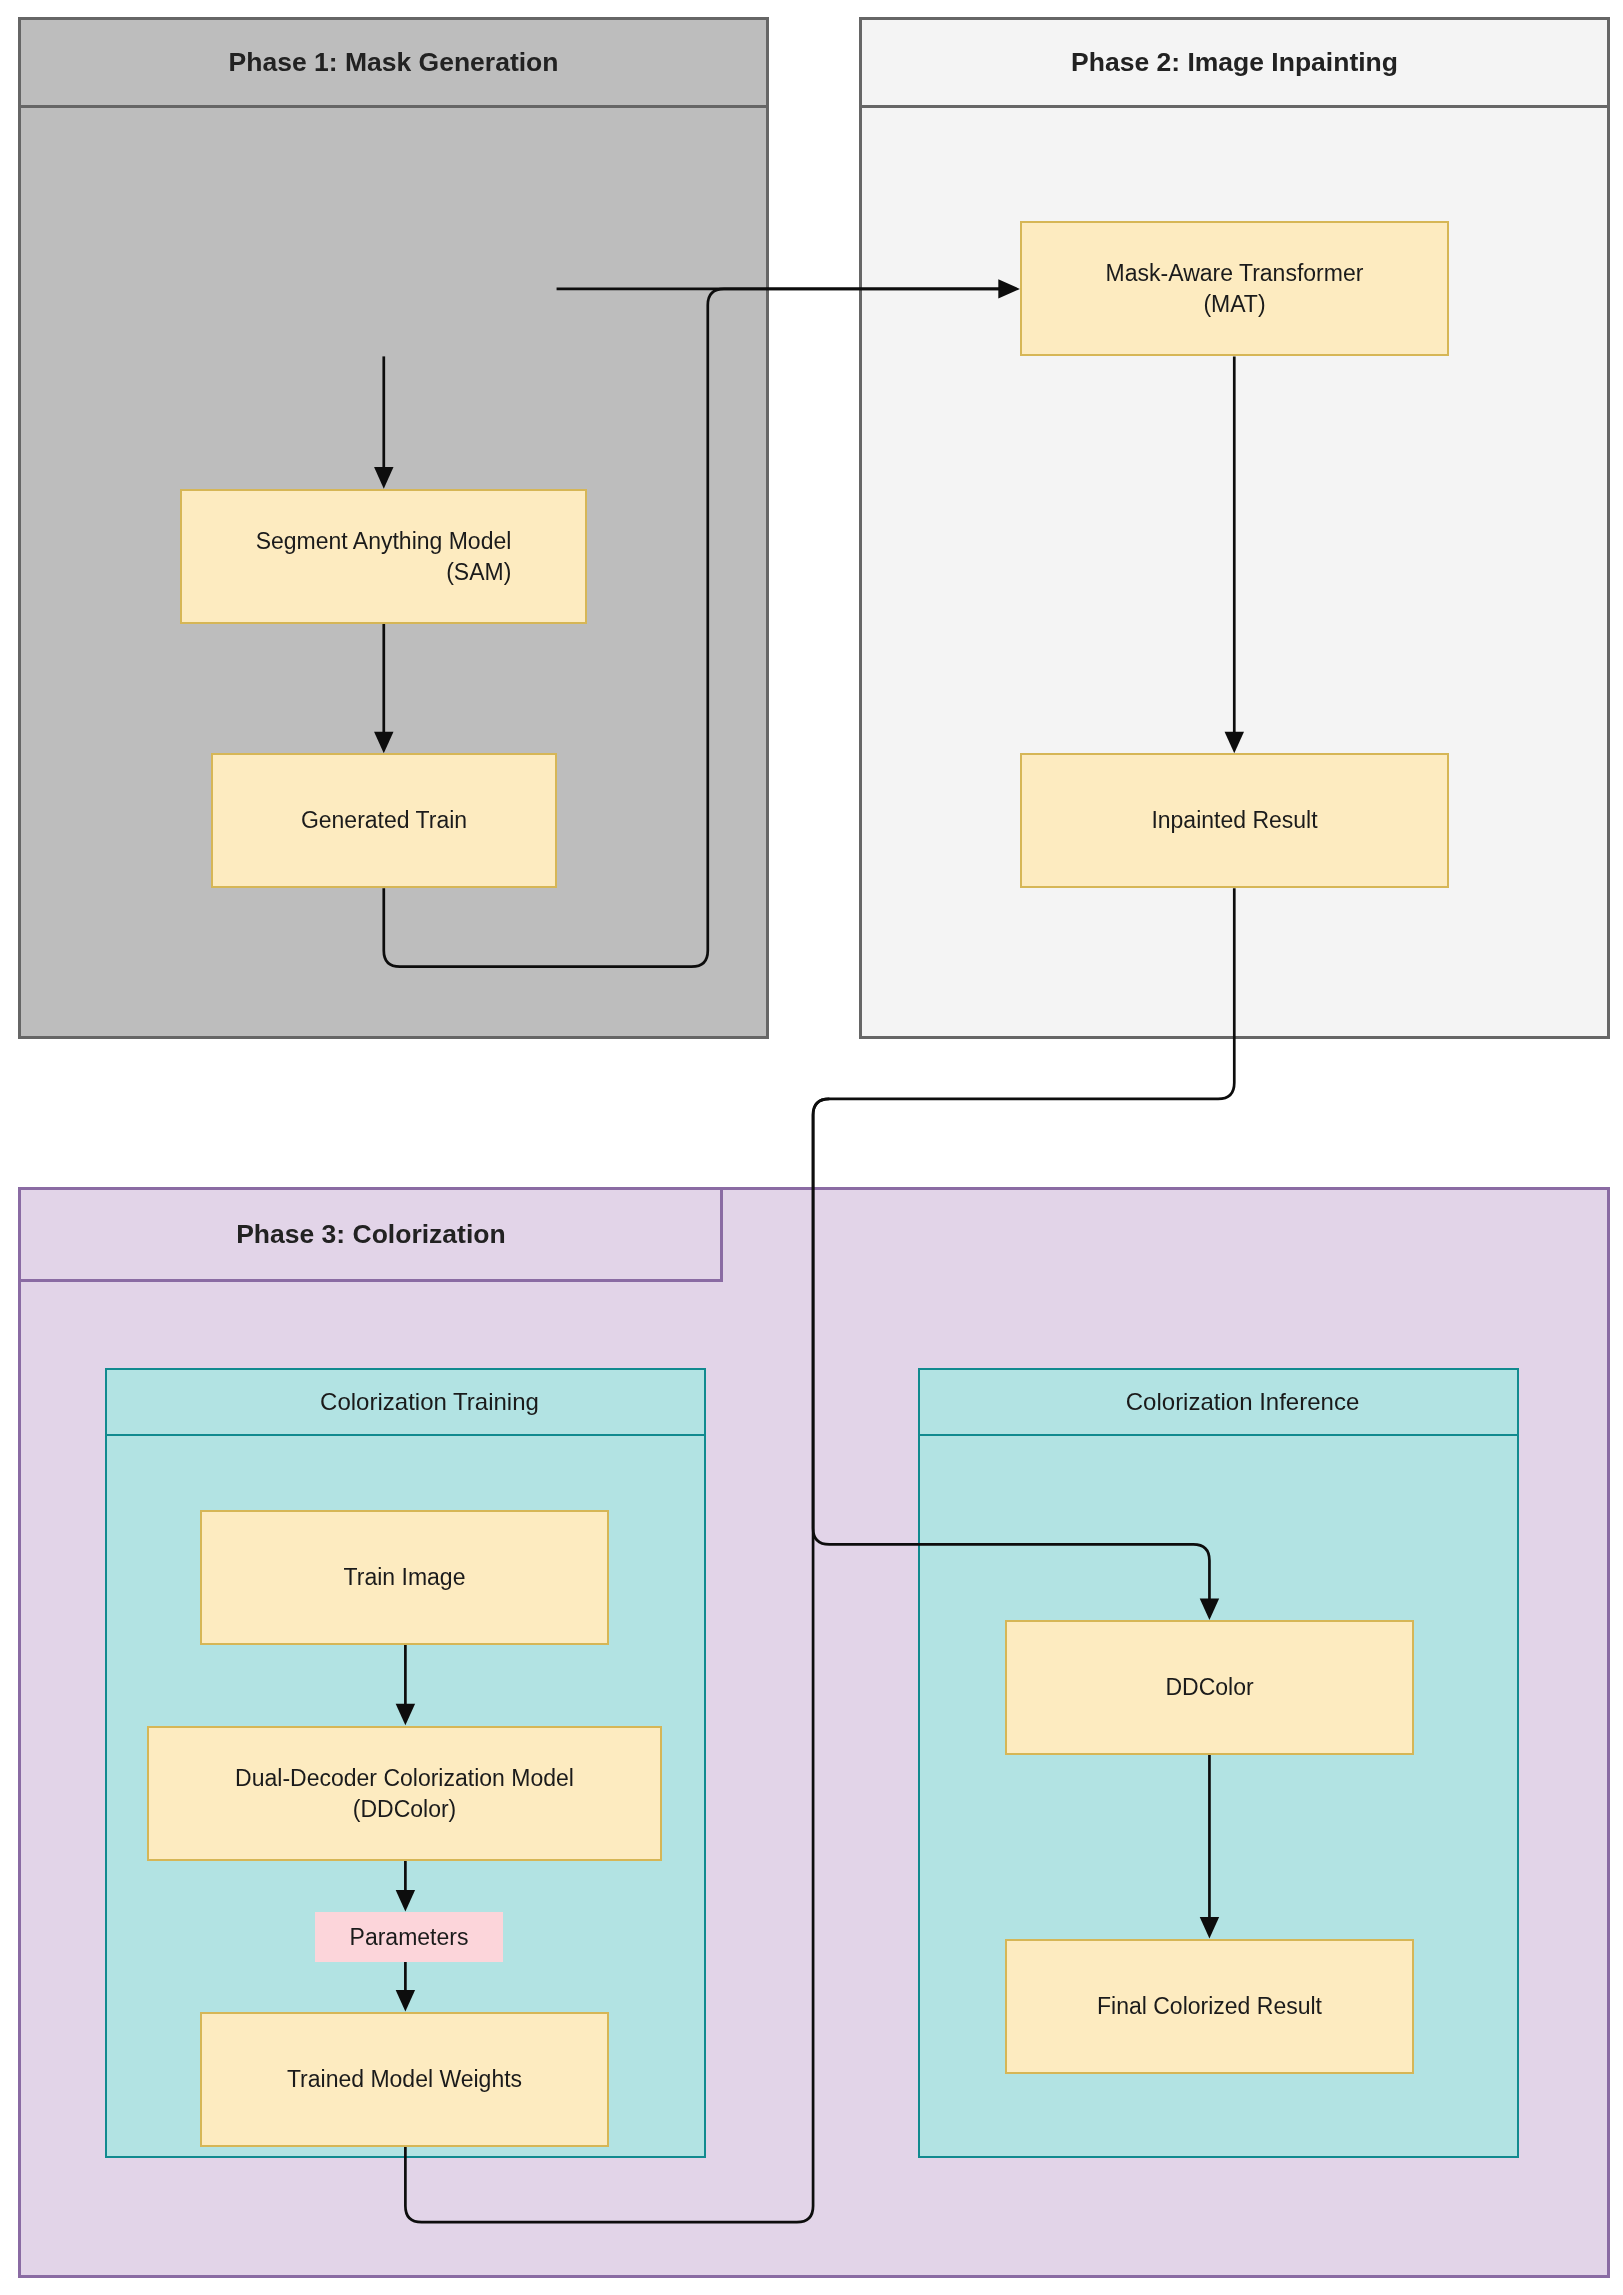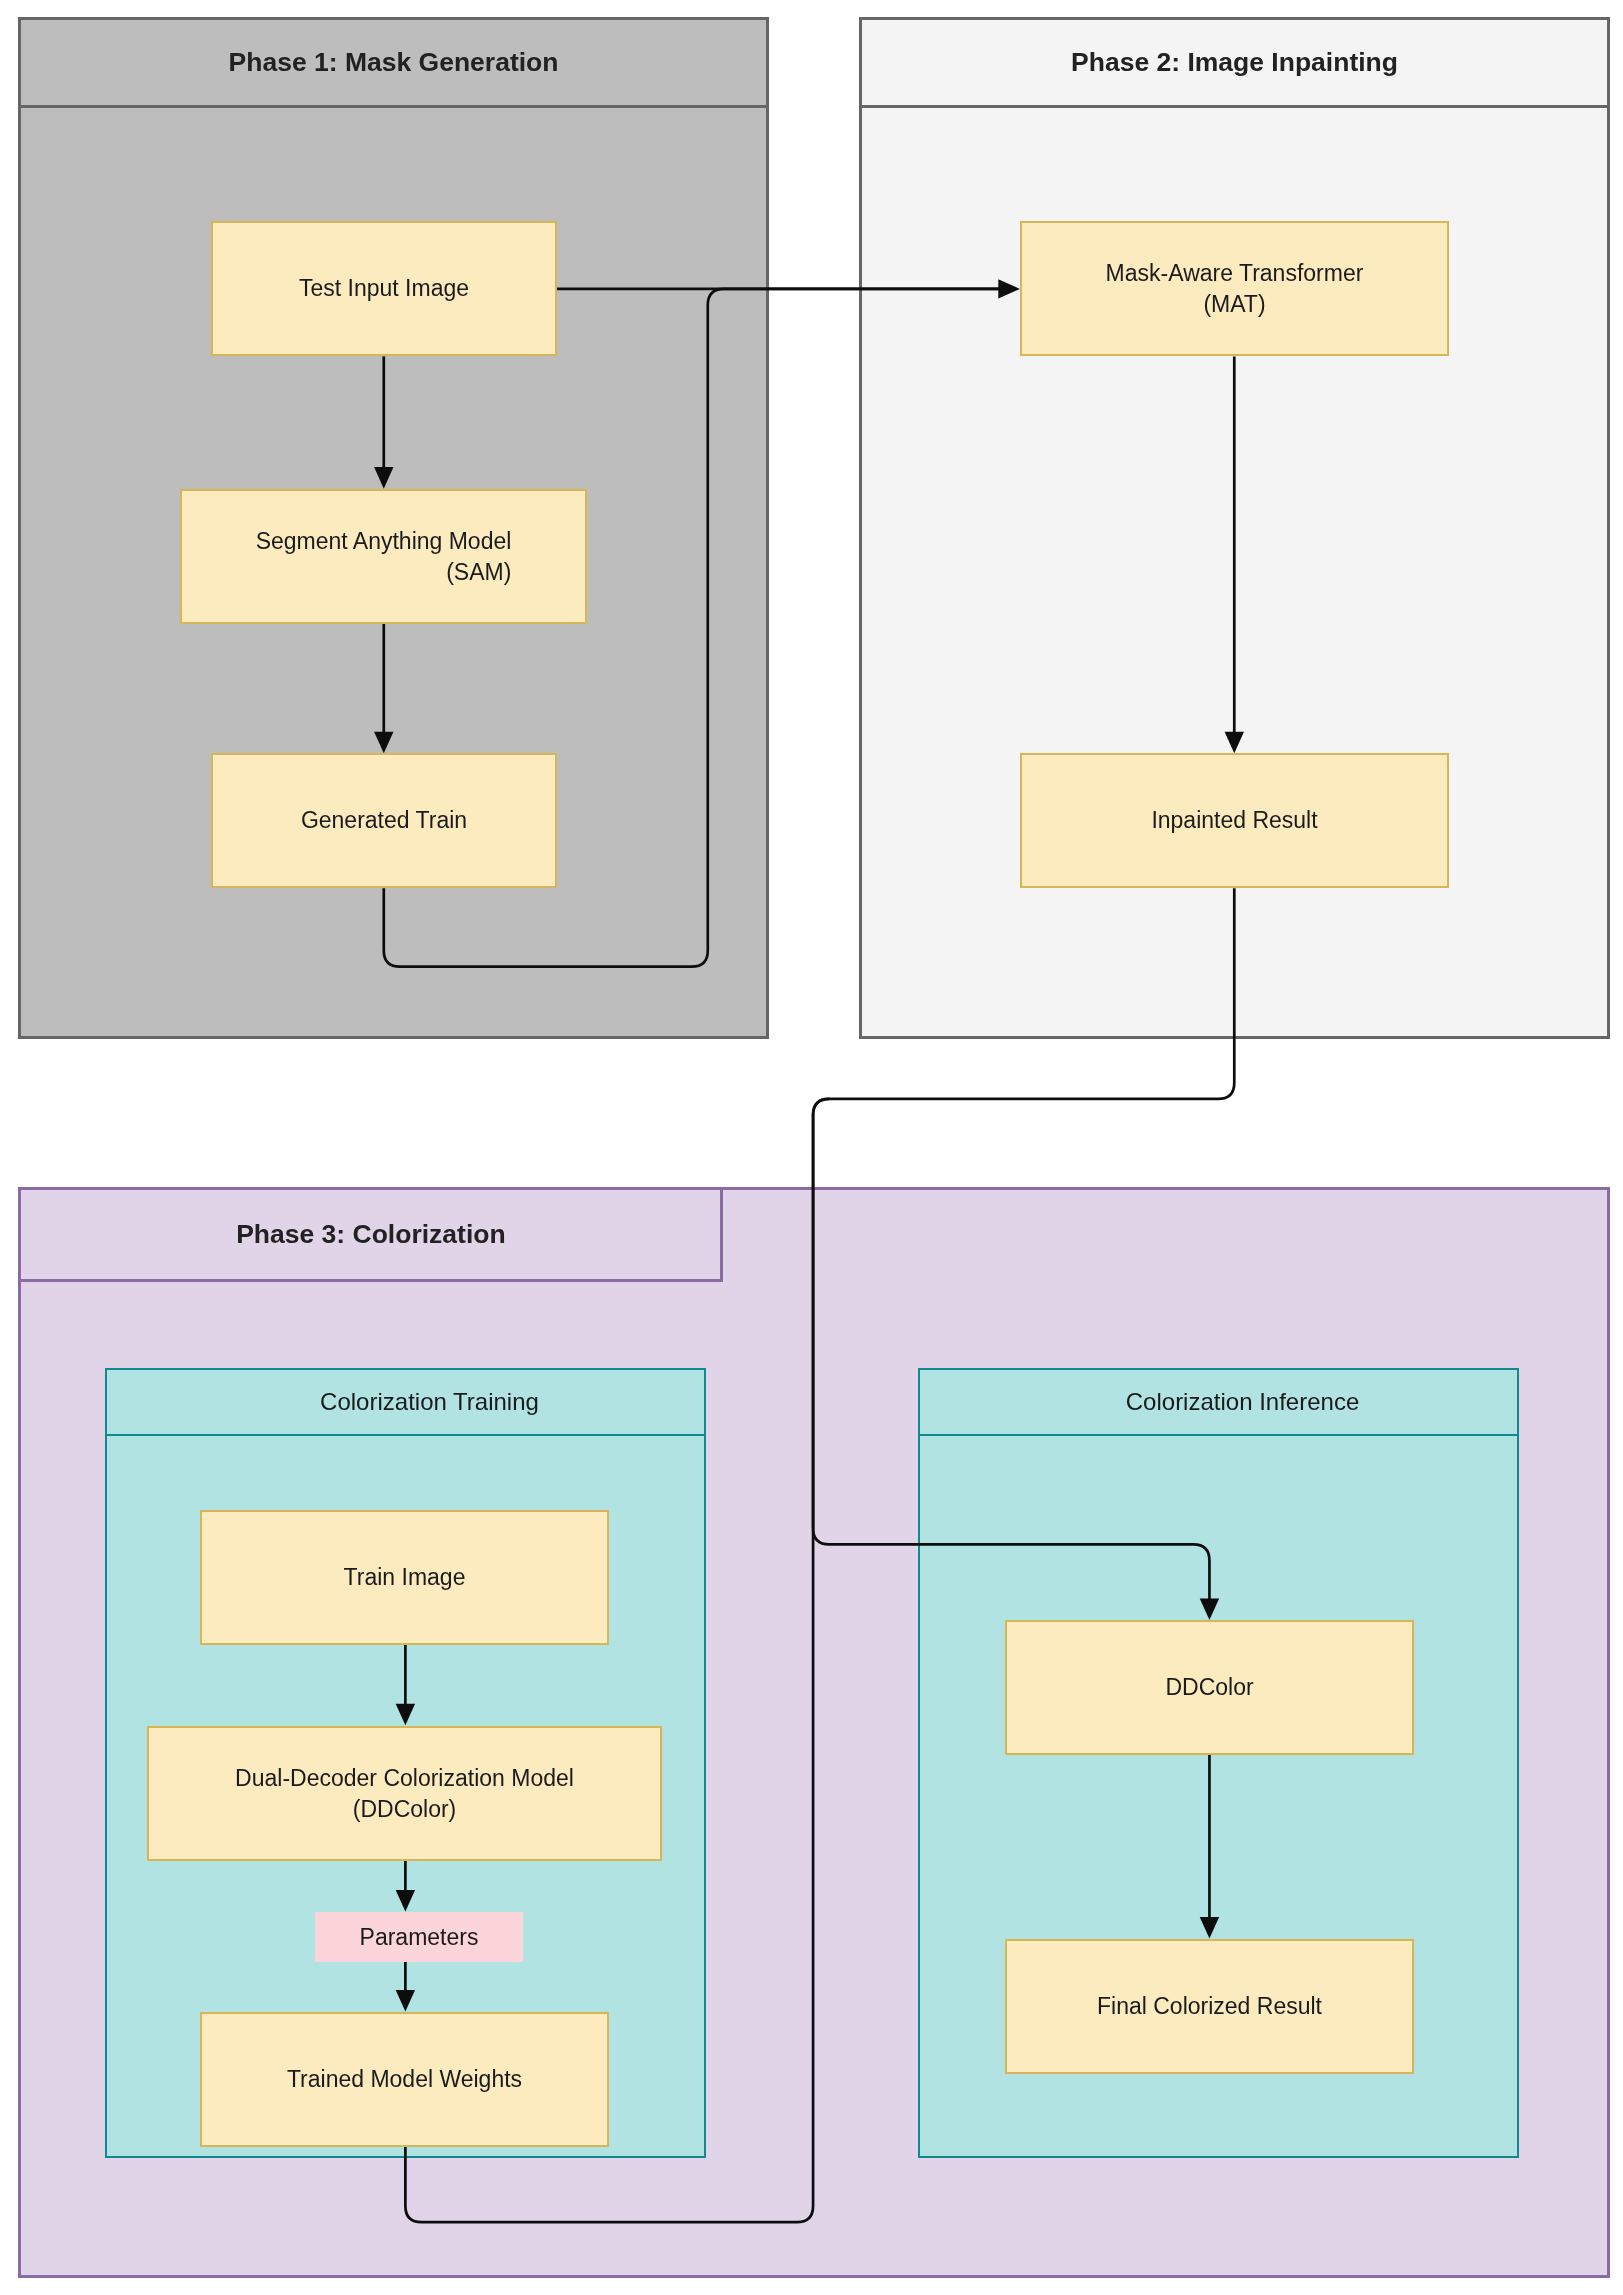--- a/index.html
+++ b/index.html
@@ -91,21 +91,21 @@
   }
 
   #n-test-input   { left:211px;  top:221px;  width:346px;  height:135px; }
   #n-sam          { left:180px;  top:489px;  width:407px;  height:135px;text-align:right; }
   #n-genmask      { left:211px;  top:753px; width:346px;  height:135px; }
   #n-mat          { left:1020px; top:221px;  width:429px;  height:135px; }
   #n-inpainted    { left:1020px; top:753px; width:429px;  height:135px; }
 
   #n-train-image  { left:200px;  top:1510px; width:409px;  height:135px; }
   #n-ddcolor-full { left:147px;  top:1726px; width:515px;  height:135px; }
-  #n-parameters   { left:315px;  top:1912px; width:208px;  height:50px;  }
+  #n-parameters   { left:315px;  top:1912px; width:188px;  height:50px;  }
   #n-weights      { left:200px;  top:2012px; width:409px;  height:135px; }
 
   #n-ddcolor      { left:1005px; top:1620px; width:409px;  height:135px; }
   #n-final        { left:1005px; top:1939px; width:409px;  height:135px; }
 
   
   #links {
     position: absolute;
     left: 0; top: 0;
     width: 1624px;
@@ -166,21 +166,20 @@
 
     <path class="edge" d="M 750 3632 L 750 3698"></path>
     <polygon class="edge-head" points="750,3725 732,3685 768,3685"></polygon>
 
     <path class="edge" d="M 750 3975 L 750 4085 Q 750 4115 780 4115 L 1475 4115 Q 1505 4115 1505 4085 L 1505 2065 Q 1505 2035 1535 2035"></path>
 
     <path class="edge" d="M 2239 3250 L 2239 3563"></path>
     <polygon class="edge-head" points="2239,3590 2221,3550 2257,3550"></polygon>
   </svg>
 
-  <div class="node" id="n-test-input">Test Input Image</div>
   <div class="node" id="n-sam">Segment Anything Model
 (SAM)</div>
   <div class="node" id="n-genmask">Generated Train</div>
 
   <div class="node" id="n-mat">Mask-Aware Transformer
 (MAT)</div>
   <div class="node" id="n-inpainted">Inpainted Result</div>
 
   <div class="node" id="n-train-image">Train Image</div>
   <div class="node" id="n-ddcolor-full">Dual-Decoder Colorization Model

